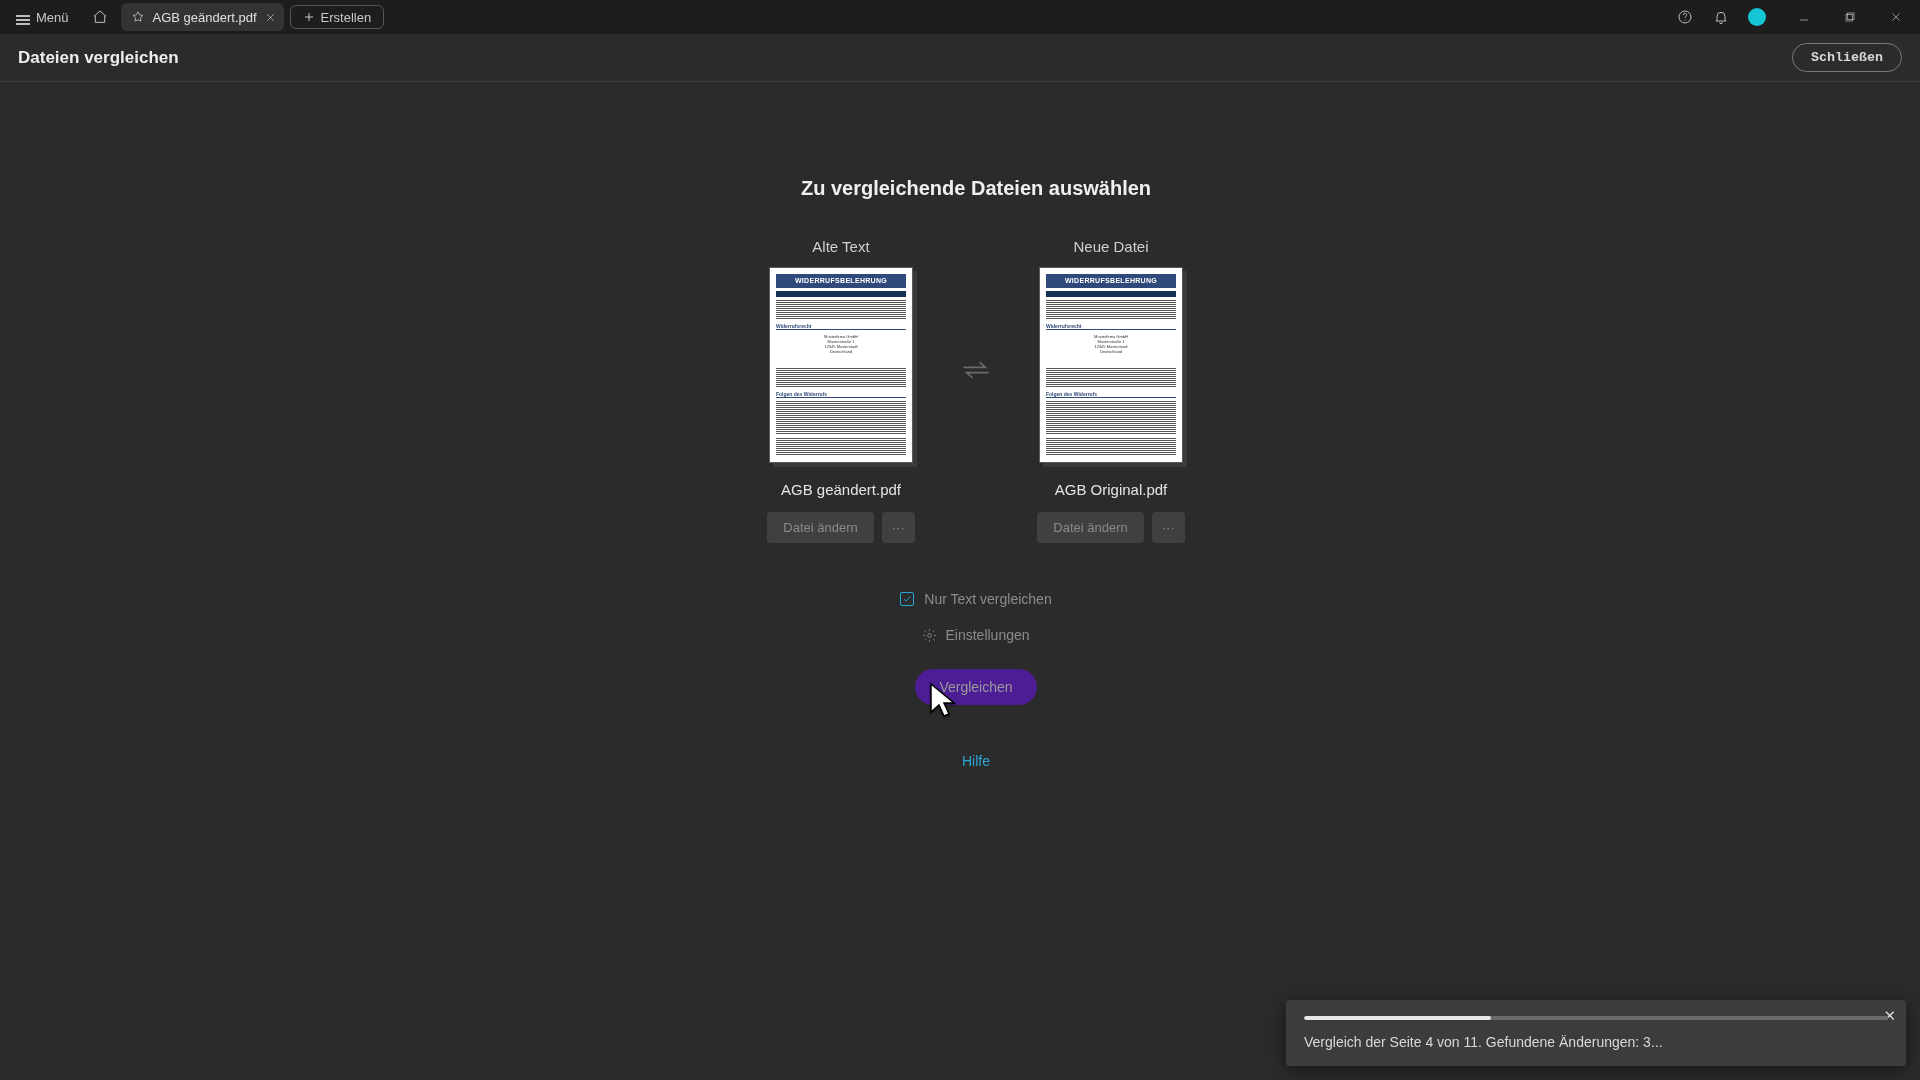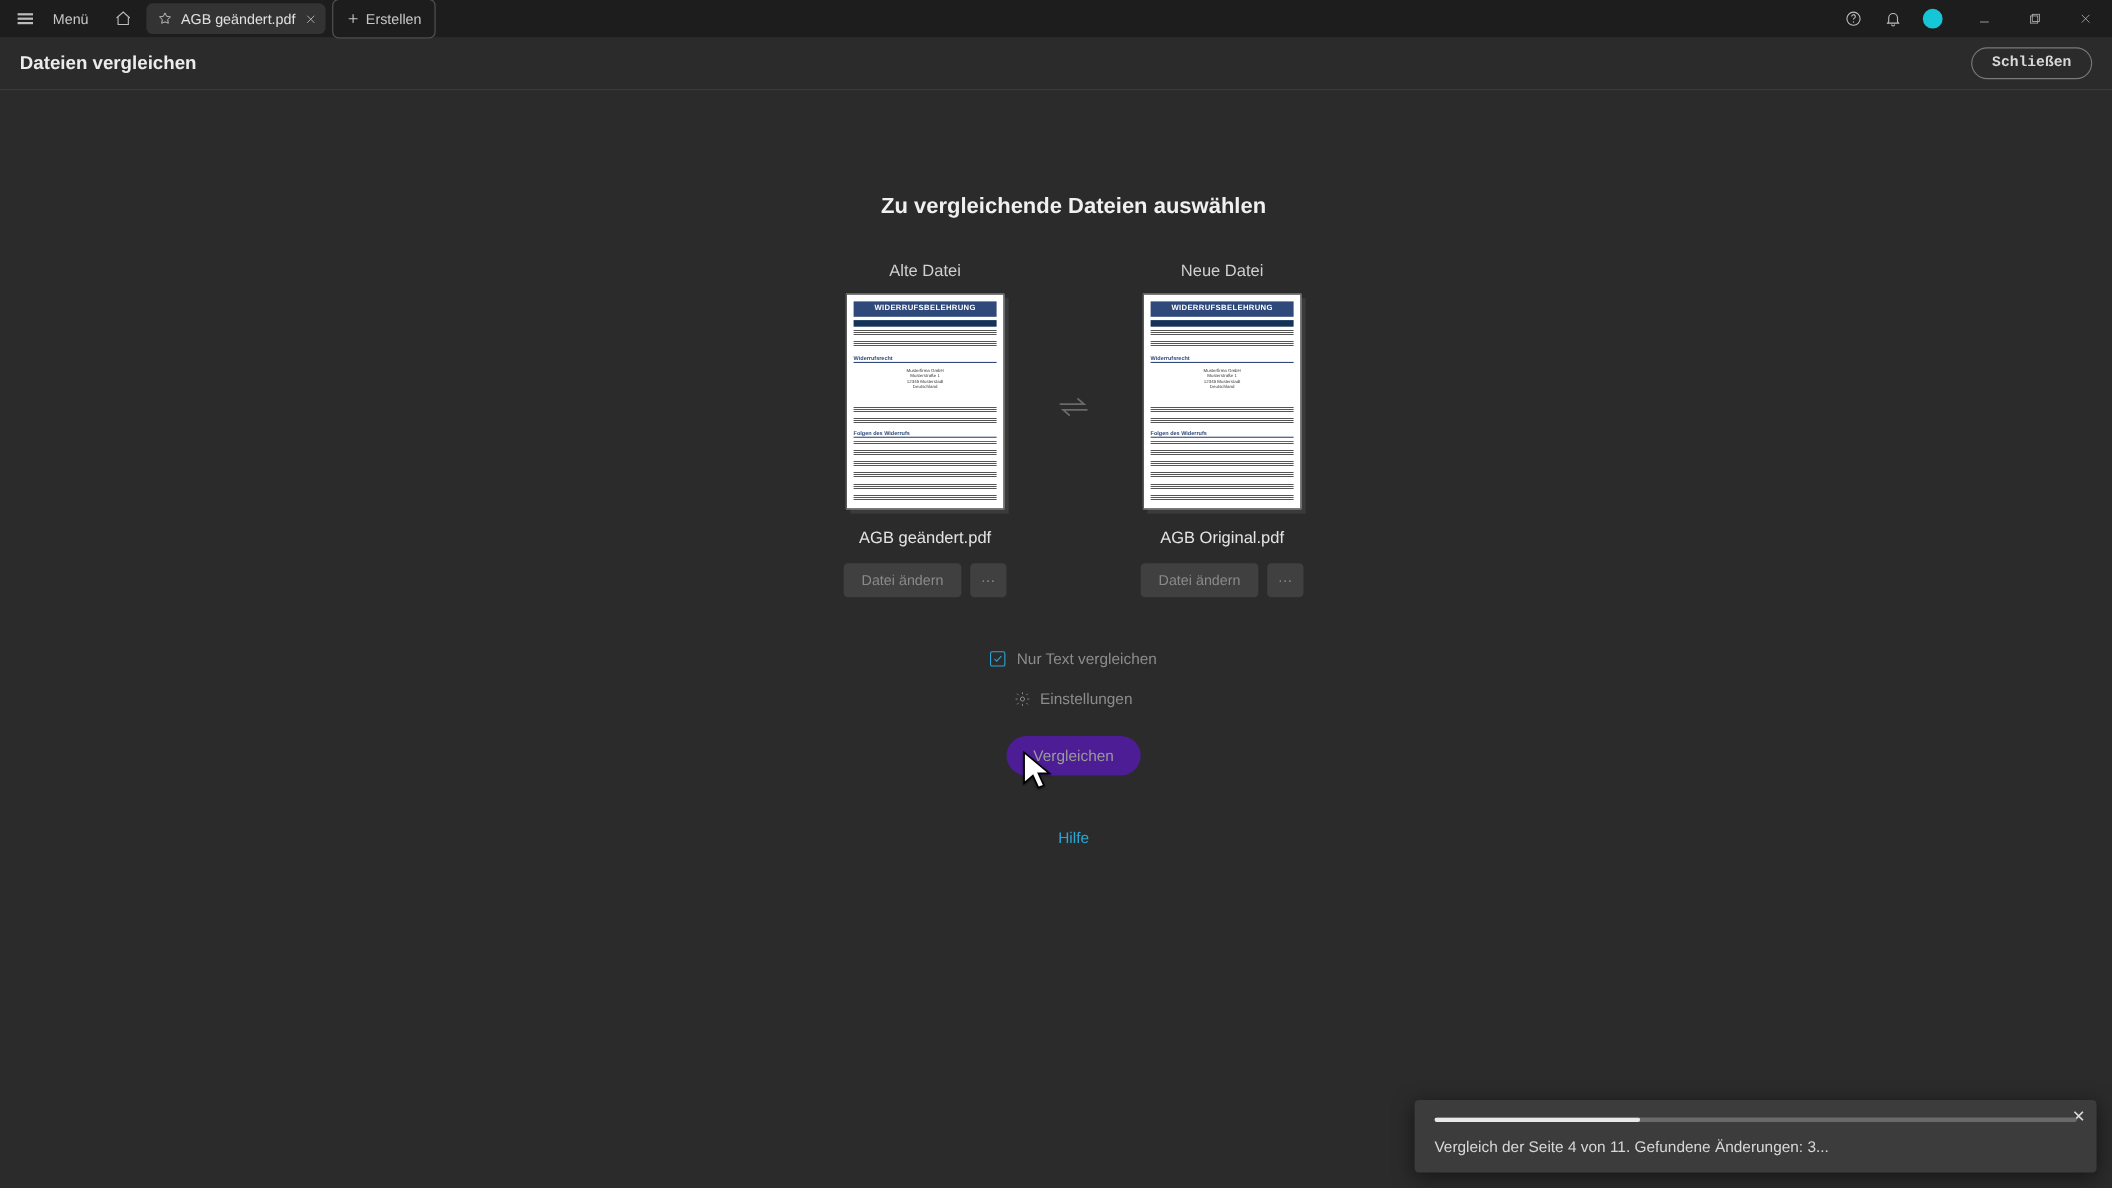--- a/index.html
+++ b/index.html
@@ -15,21 +15,21 @@
   
   .titlebar {
     height: 34px;
     background: #1d1d1d;
     display: flex;
     align-items: center;
     padding: 0 6px;
     gap: 6px;
   }
   .menu-pill {
-    display: flex; align-items: center; gap: 18px;
+    display: flex; align-items: flex-end; gap: 6px;
     padding: 4px 10px;
     border-radius: 4px;
     color: #c8c8c8;
     cursor: pointer;
   }
   .hamburger { width: 14px; height: 10px; display:flex; flex-direction:column; justify-content:space-between; }
   .hamburger span { height:2px; background:#bdbdbd; }
   .icon-btn {
     width: 30px; height: 28px;
     display:flex; align-items:center; justify-content:center;
@@ -43,21 +43,21 @@
     background:#333333;
     border-radius:6px;
     color:#e0e0e0;
     max-width: 260px;
   }
   .tab .star-svg { stroke:#c8c8c8; fill:none; stroke-width:1.4; }
   .tab .close-x { stroke:#c8c8c8; stroke-width:1.6; }
 
   .create-pill {
     display:flex; align-items:center; gap:6px;
-    height:36px; padding:3px 12px;
+    height:24px; padding:3px 12px;
     border:1px solid #555;
     border-radius:6px;
     color:#c8c8c8;
     cursor:pointer;
   }
 
   .titlebar-spacer { flex:1; }
 
   .win-controls { display:flex; align-items:center; gap:10px; margin-left:8px; }
   .win-btn { width:36px; height:28px; display:flex; align-items:center; justify-content:center; cursor:pointer; }
@@ -270,21 +270,21 @@
     <div class="two-cols">
 
       <div class="swap-icon">
         <svg width="32" height="24" viewBox="0 0 48 32">
           <path d="M6 12h32l-8-7" stroke="#6a6a6a" stroke-width="2.5" fill="none" stroke-linecap="round"></path>
           <path d="M42 20H10l8 7" stroke="#6a6a6a" stroke-width="2.5" fill="none" stroke-linecap="round"></path>
         </svg>
       </div>
 
       <div class="col">
-        <div class="col-label">Alte Datei</div>
+        <div class="col-label">Alte Text</div>
         <div class="thumb">
           <div class="banner">WIDERRUFSBELEHRUNG</div>
           <div class="banner-sub"></div>
           <div class="para" style="height:20px"></div>
           <div class="hblue">Widerrufsrecht</div>
           <div class="p-center" style="height:32px; padding-top:2px;">Musterfirma GmbH<br>Musterstraße 1<br>12345 Musterstadt<br>Deutschland</div>
           <div class="para" style="height:20px"></div>
           <div class="hblue">Folgen des Widerrufs</div>
           <div class="para" style="height:34px"></div>
           <div class="para" style="height:18px"></div>

